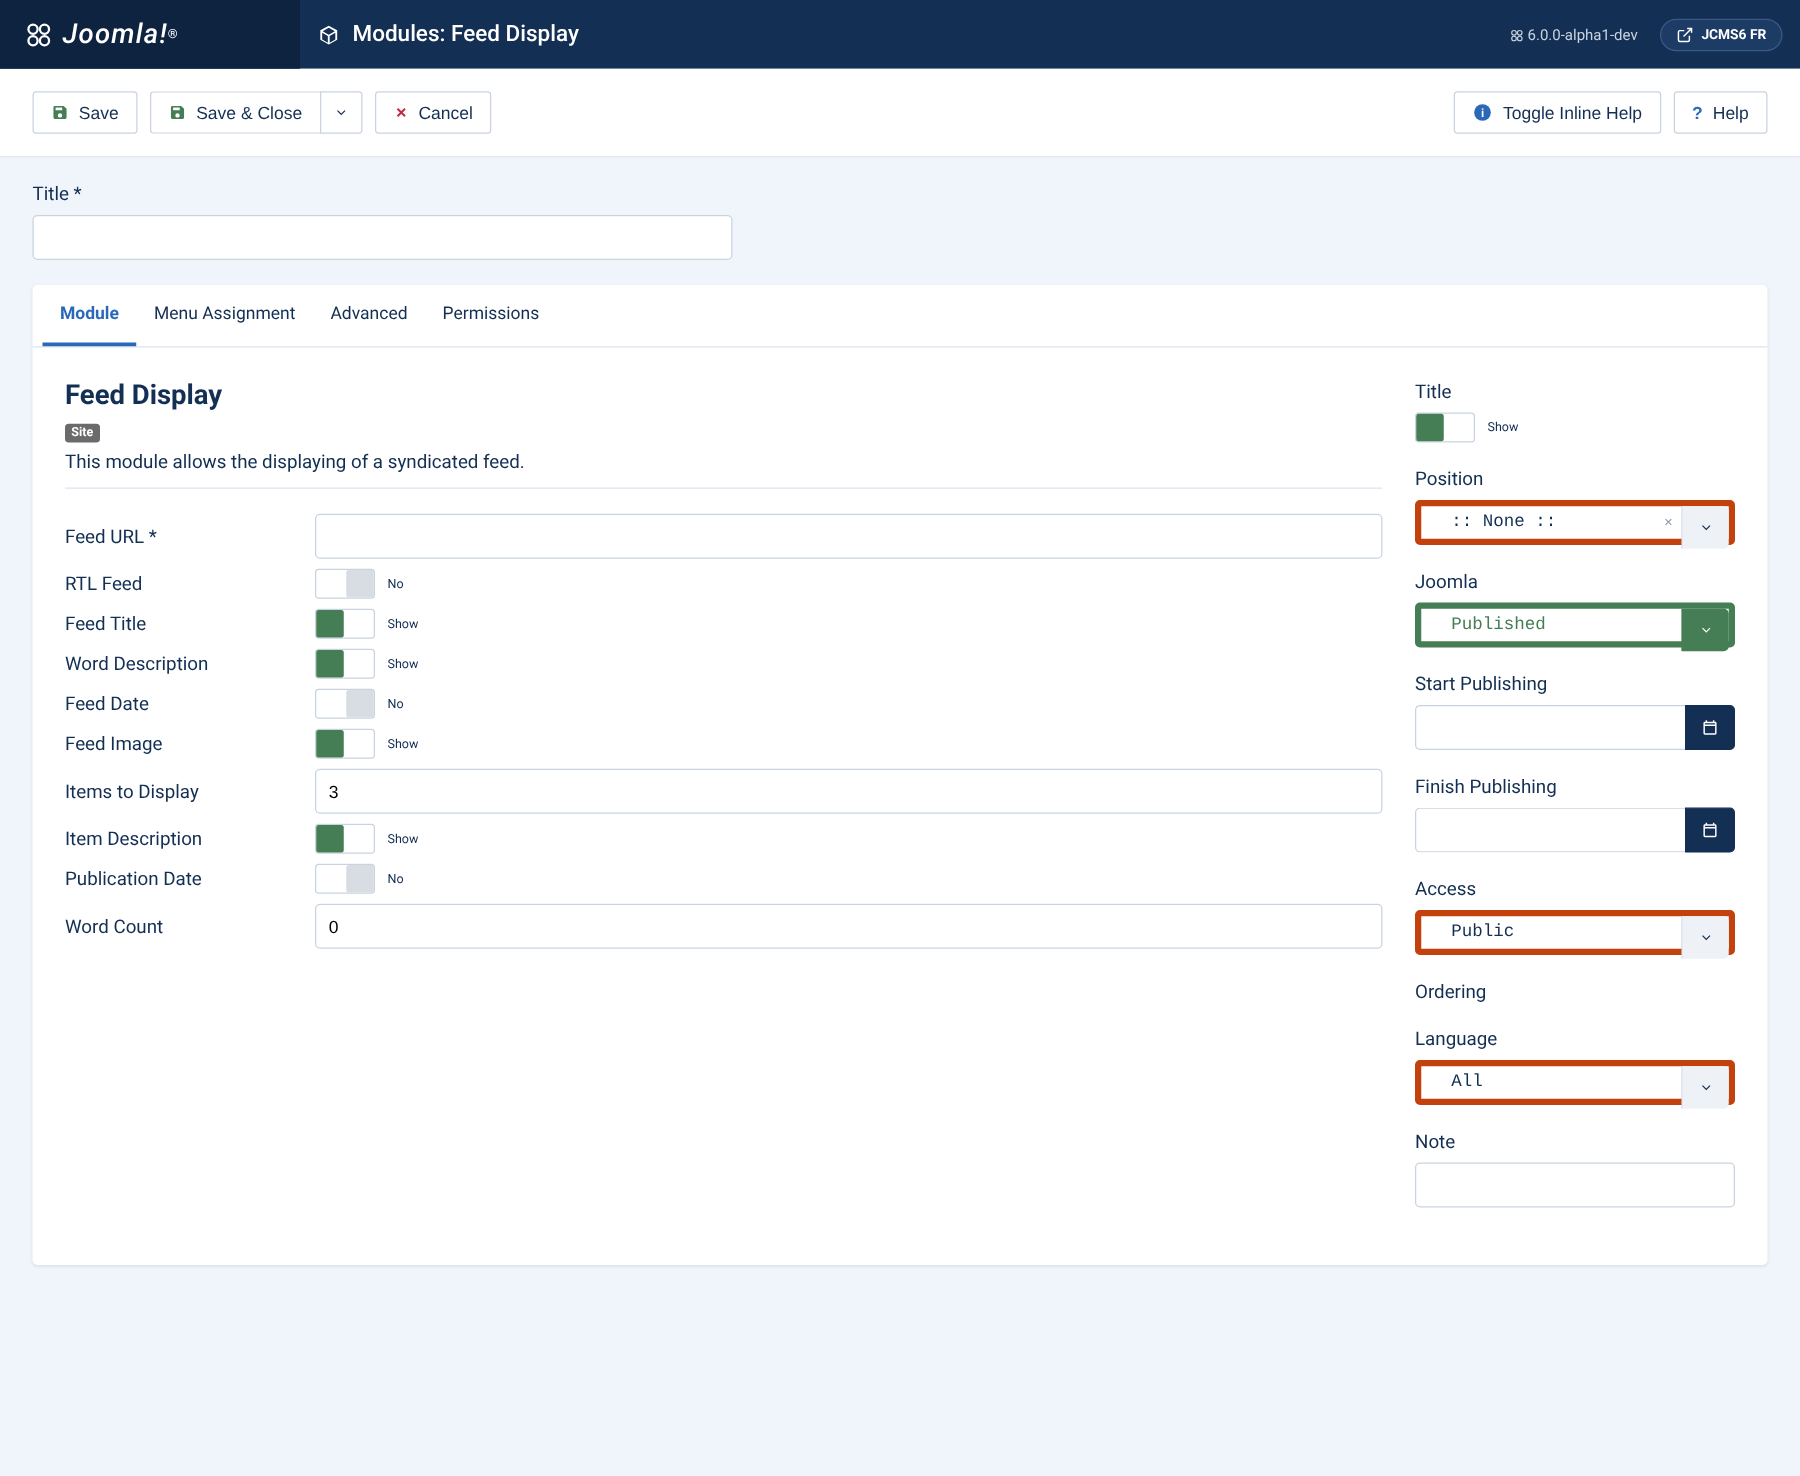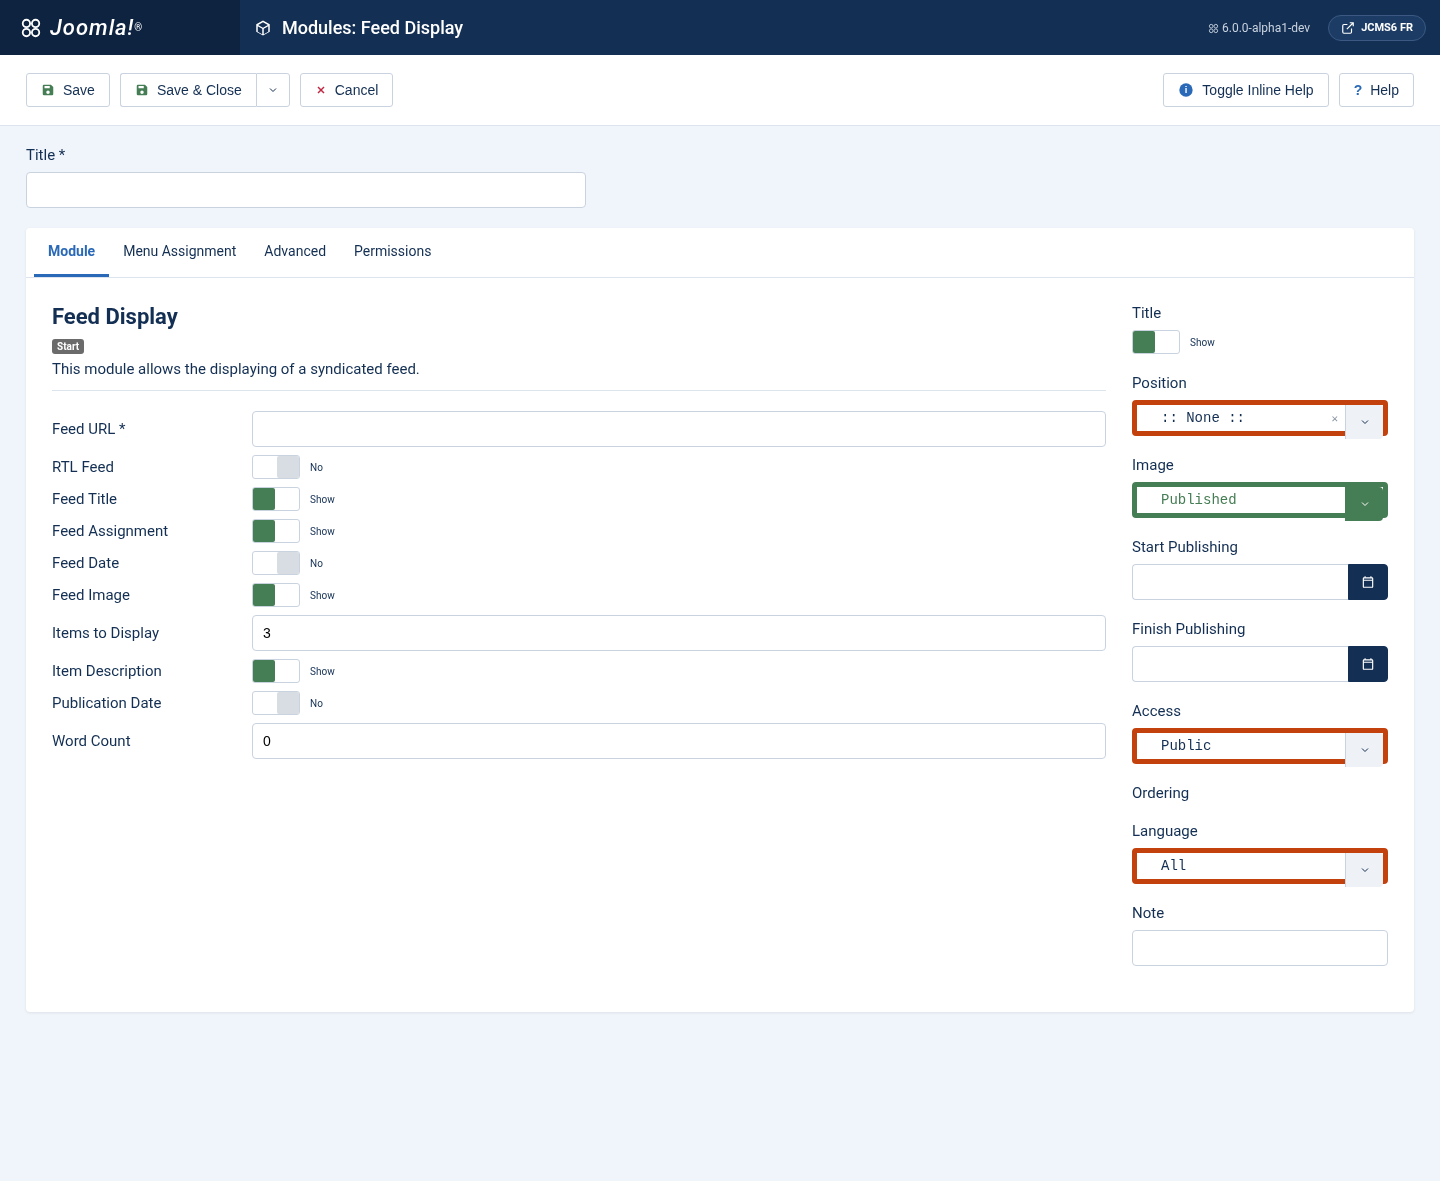--- a/index.html
+++ b/index.html
@@ -431,21 +431,21 @@
       <div class="tab active">Module</div>
       <div class="tab">Menu Assignment</div>
       <div class="tab">Advanced</div>
       <div class="tab">Permissions</div>
     </div>
 
     <div class="tab-body">
 
       <div class="main-col">
         <h2 class="module-heading">Feed Display</h2>
-        <span class="site-badge">Start</span>
+        <span class="site-badge">Site</span>
         <p class="module-desc">This module allows the displaying of a syndicated feed.</p>
         <hr class="separator">
 
         <div class="form-row">
           <label class="form-label">Feed URL *</label>
           <div class="form-control"><input type="text" class="input-text" value="" style=""></div>
         </div>
 
         <div class="form-row">
           <label class="form-label">RTL Feed</label>
@@ -461,21 +461,21 @@
           <label class="form-label">Feed Title</label>
           <div class="form-control toggle-wrap">
             <div class="toggle on">
                 <div class="knob"></div>
               </div>
             <span class="toggle-label">Show</span>
           </div>
         </div>
 
         <div class="form-row">
-          <label class="form-label">Feed Assignment</label>
+          <label class="form-label">Word Description</label>
           <div class="form-control toggle-wrap">
             <div class="toggle on">
                 <div class="knob"></div>
               </div>
             <span class="toggle-label">Show</span>
           </div>
         </div>
 
         <div class="form-row">
           <label class="form-label">Feed Date</label>
@@ -546,21 +546,21 @@
             <span class="clear-x">✕</span>
             <span class="caret">
               <svg width="12" height="12" viewBox="0 0 24 24" fill="none" stroke="#132f53" stroke-width="2">
                   <polyline points="6 9 12 15 18 9"></polyline>
                 </svg>
             </span>
           </div>
         </div>
 
         <div class="side-field">
-          <label class="side-label">Image</label>
+          <label class="side-label">Joomla</label>
           <div class="select-box status">
             <span>Published</span>
             <span class="caret">
               <svg width="12" height="12" viewBox="0 0 24 24" fill="none" stroke="#fff" stroke-width="2">
                   <polyline points="6 9 12 15 18 9"></polyline>
                 </svg>
             </span>
           </div>
         </div>
 

